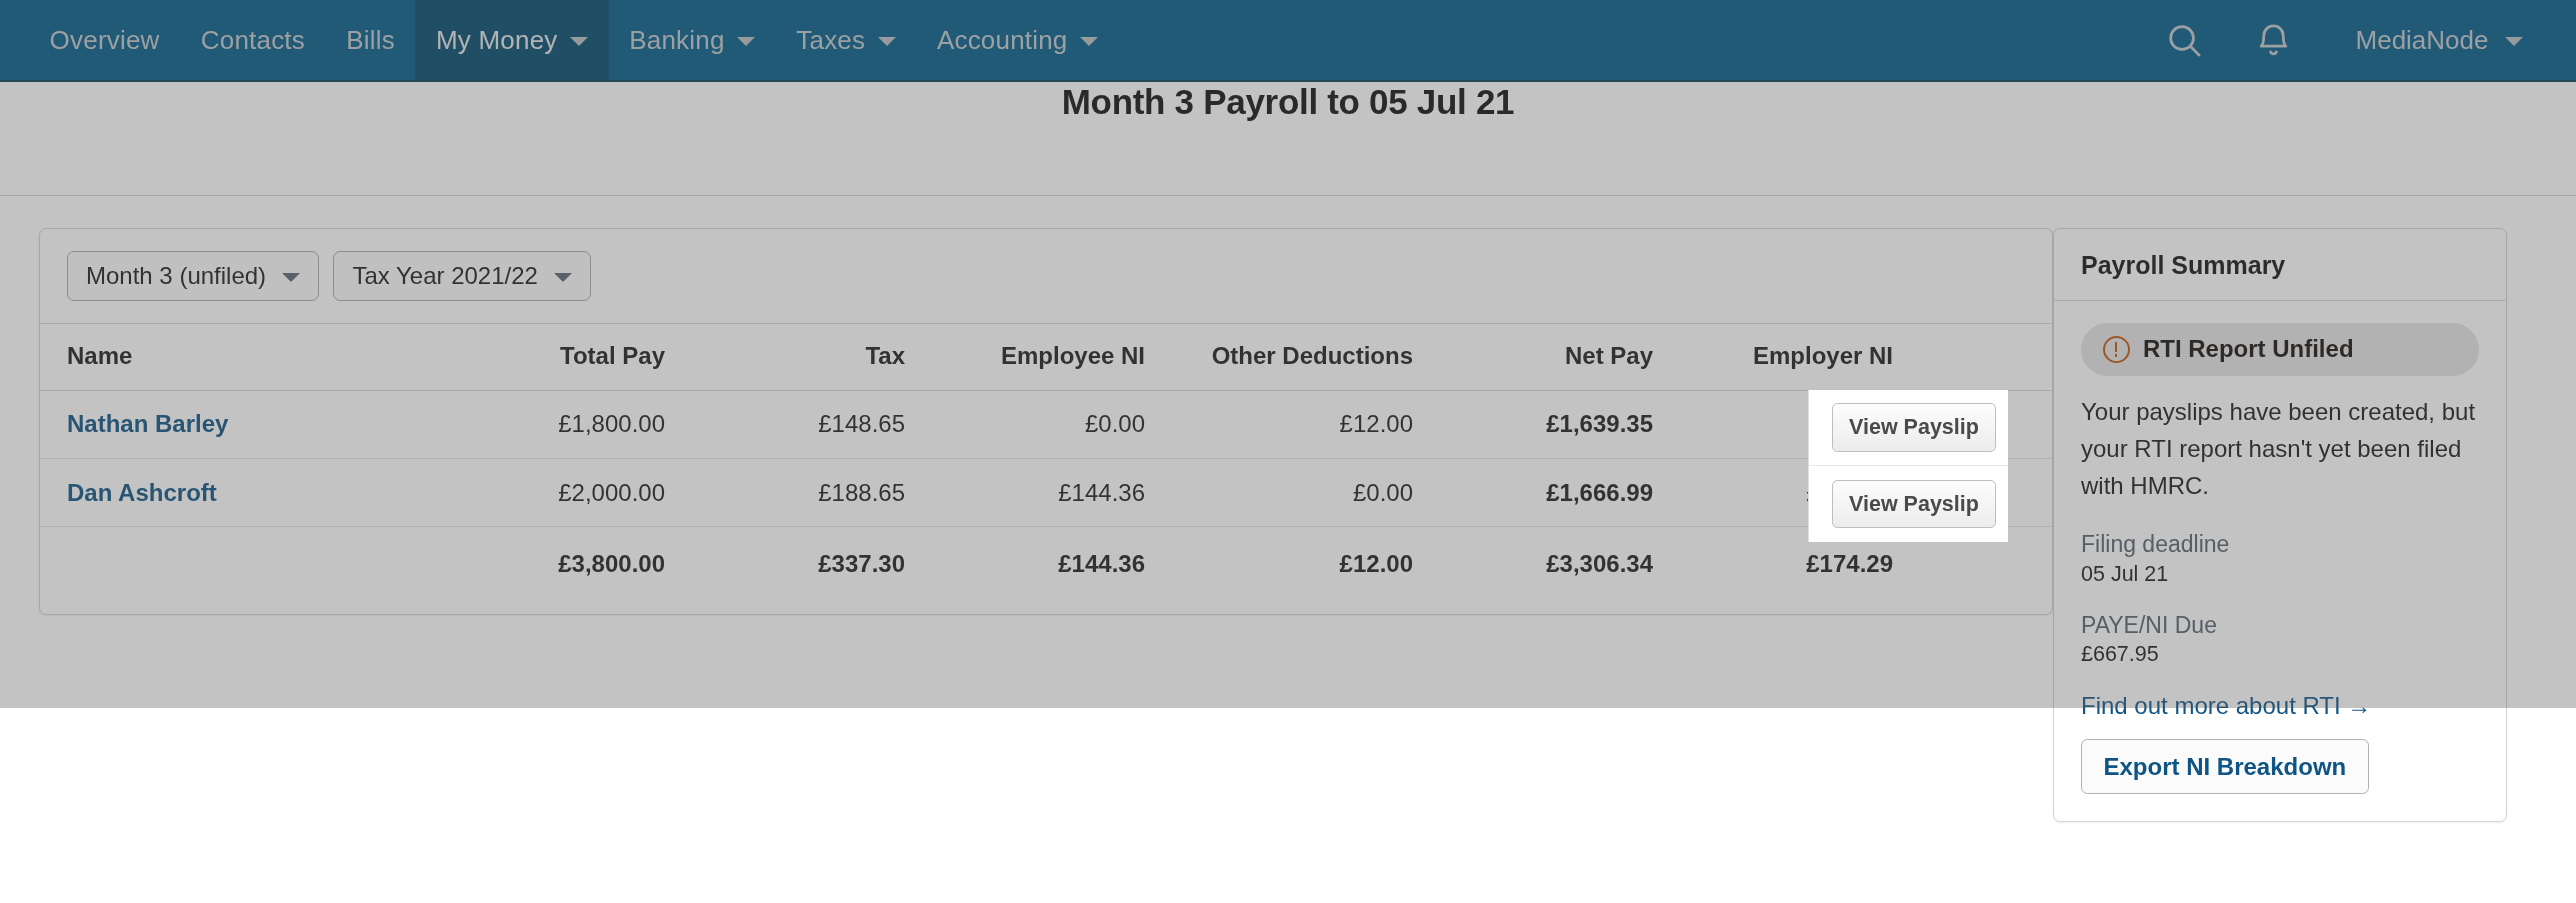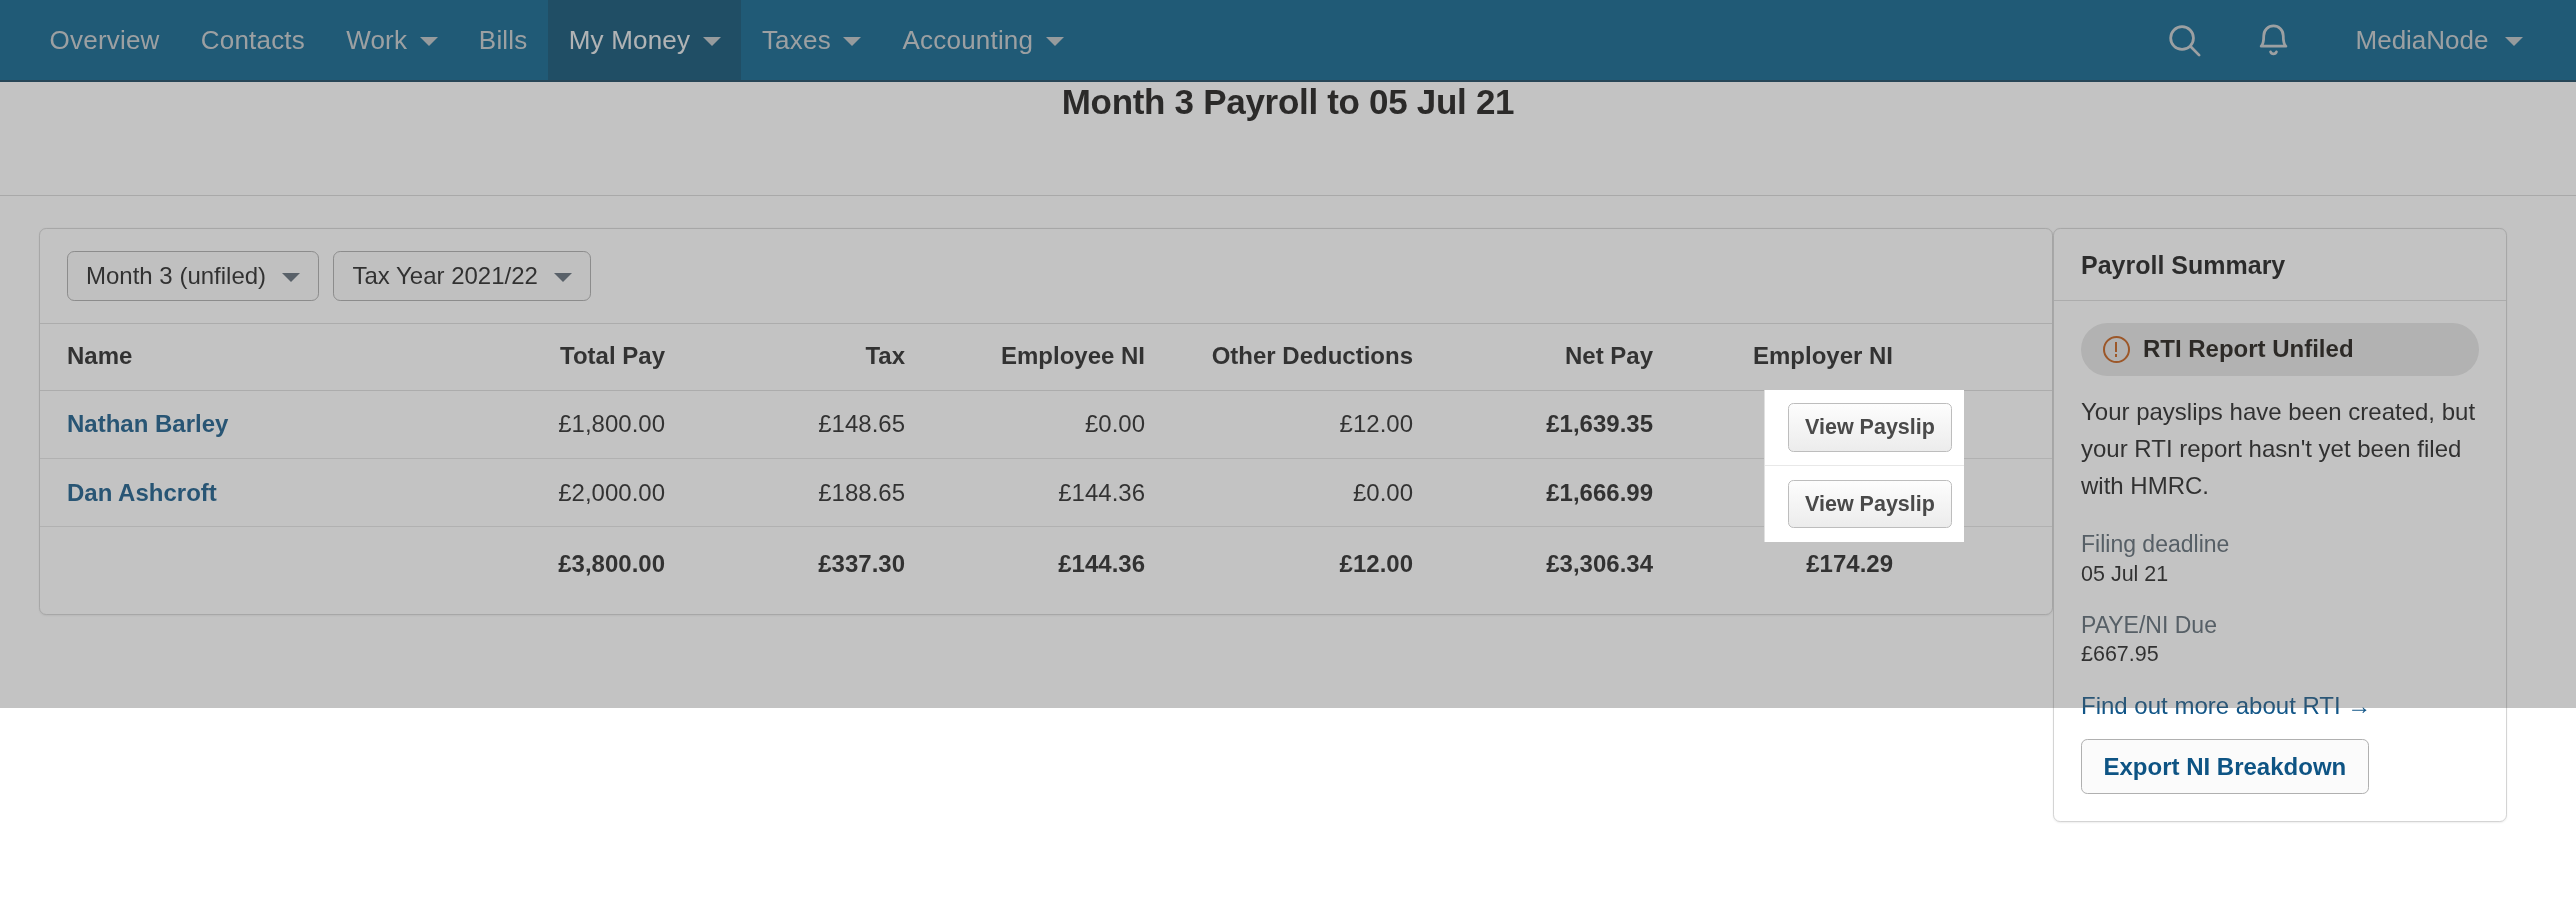--- a/index.html
+++ b/index.html
@@ -298,21 +298,21 @@
   .dim-overlay {
     position: absolute;
     inset: 0;
     background: rgba(90,90,90,0.36);
     pointer-events: none;
     z-index: 40;
   }
   
   .sticky-actions {
     position: absolute;
-    left: 1764px;
+    left: 1808px;
     top: 390px;
     width: 200px;
     z-index: 60;
     background: #ffffff;
     border-left: 0.9px solid #e0e0e0;
   }
   .sticky-cell {
     height: 76px;
     display: flex;
     align-items: center;
@@ -329,28 +329,28 @@
 
   <div class="topnav">
     <div class="nav-left">
       <div class="nav-item">
         <span>Overview</span>
       </div>
       <div class="nav-item">
         <span>Contacts</span>
       </div>
       <div class="nav-item">
-        <span>Work</span>
-        <span class="caret"></span>
-      </div>
-      <div class="nav-item">
         <span>Bills</span>
       </div>
       <div class="nav-item active">
         <span>My Money</span>
+        <span class="caret"></span>
+      </div>
+      <div class="nav-item">
+        <span>Banking</span>
         <span class="caret"></span>
       </div>
       <div class="nav-item">
         <span>Taxes</span>
         <span class="caret"></span>
       </div>
       <div class="nav-item">
         <span>Accounting</span>
         <span class="caret"></span>
       </div>

